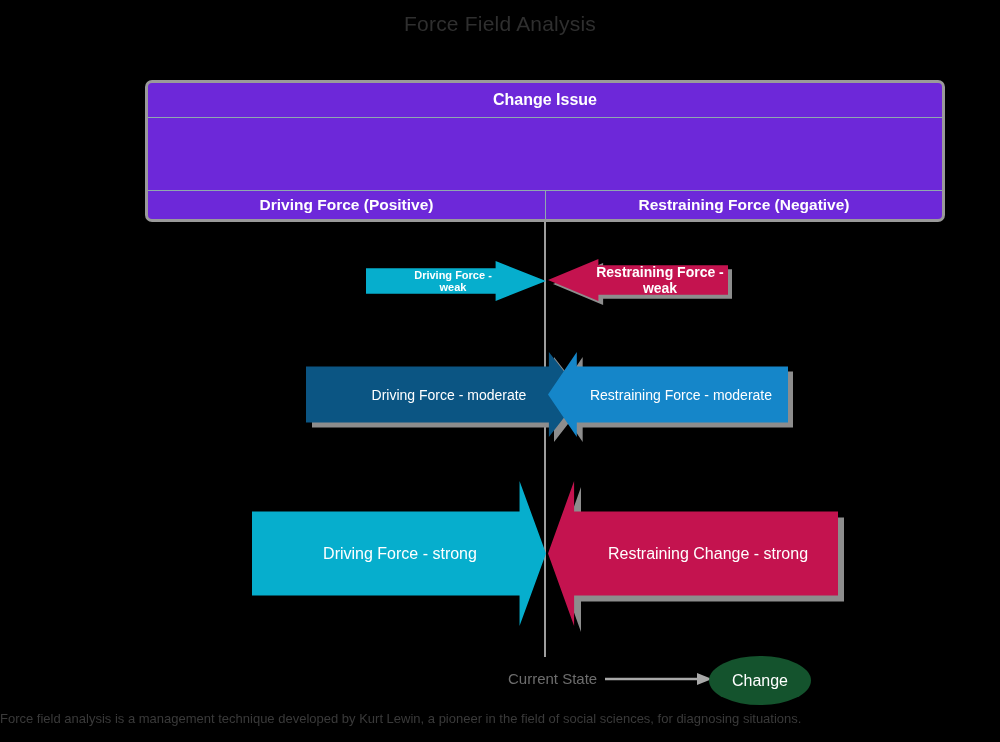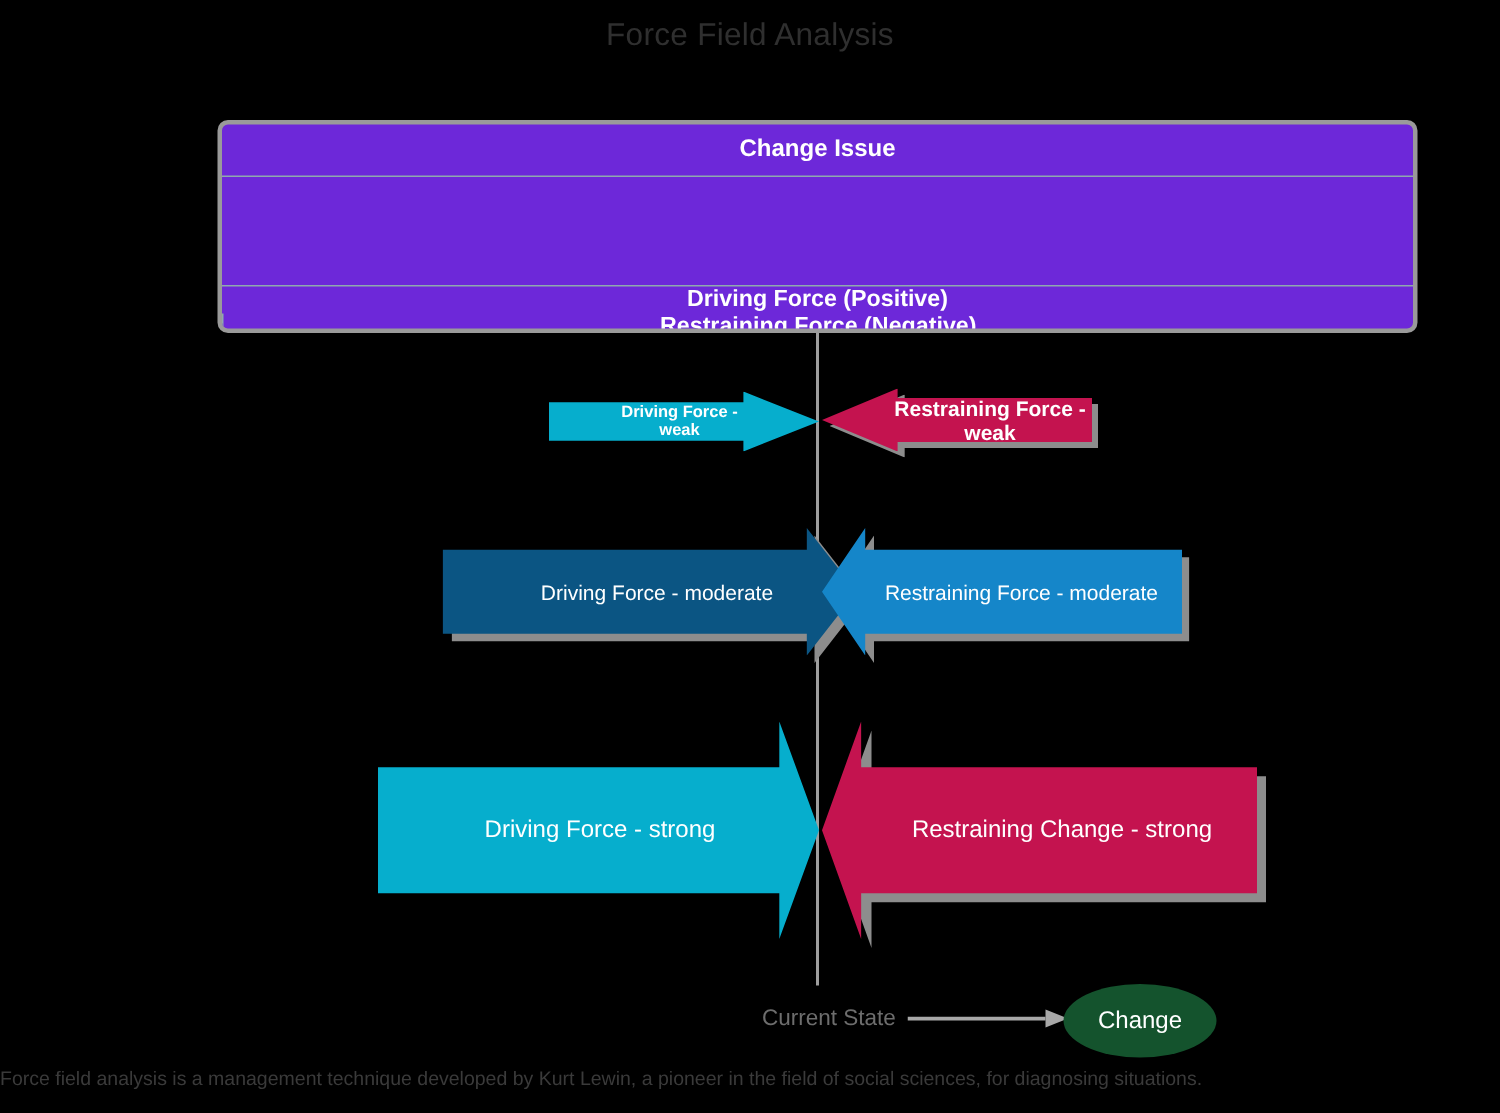--- a/index.html
+++ b/index.html
@@ -62,21 +62,20 @@
     height: 73px;
     border-bottom: 1px solid #8fa9ae;
     box-sizing: border-box;
   }
   #header-force-row {
     position: absolute;
     left: 0; top: 108px;
     width: 100%;
     height: 28px;
     display: flex;
-    flex-direction: column;
   }
   .header-force-cell {
     flex: 1 1 50%;
     display: flex;
     align-items: center;
     justify-content: center;
     font-size: 15.5px;
     font-weight: bold;
     box-sizing: border-box;
   }
@@ -139,21 +138,21 @@
   }
   #arrow-restraining-weak .arrow-body {
     inset: 0;
     background: #c4134f;
     clip-path: polygon(100% 15%, 28% 15%, 28% 0%, 0% 50%, 28% 100%, 28% 85%, 100% 85%);
   }
   #arrow-restraining-weak .arrow-label { font-size: 14px; font-weight: bold; padding-left: 44px; }
 
   
   #arrow-driving-moderate {
-    left: 295px; top: 352px; width: 276px; height: 85px;
+    left: 306px; top: 352px; width: 276px; height: 85px;
   }
   #arrow-driving-moderate .arrow-shadow {
     left: 6px; top: 5px; right: -5px; bottom: -5px;
     clip-path: polygon(0% 17%, 88% 17%, 88% 0%, 100% 50%, 88% 100%, 88% 83%, 0% 83%);
   }
   #arrow-driving-moderate .arrow-body {
     inset: 0;
     background: #0b5583;
     clip-path: polygon(0% 17%, 88% 17%, 88% 0%, 100% 50%, 88% 100%, 88% 83%, 0% 83%);
   }

